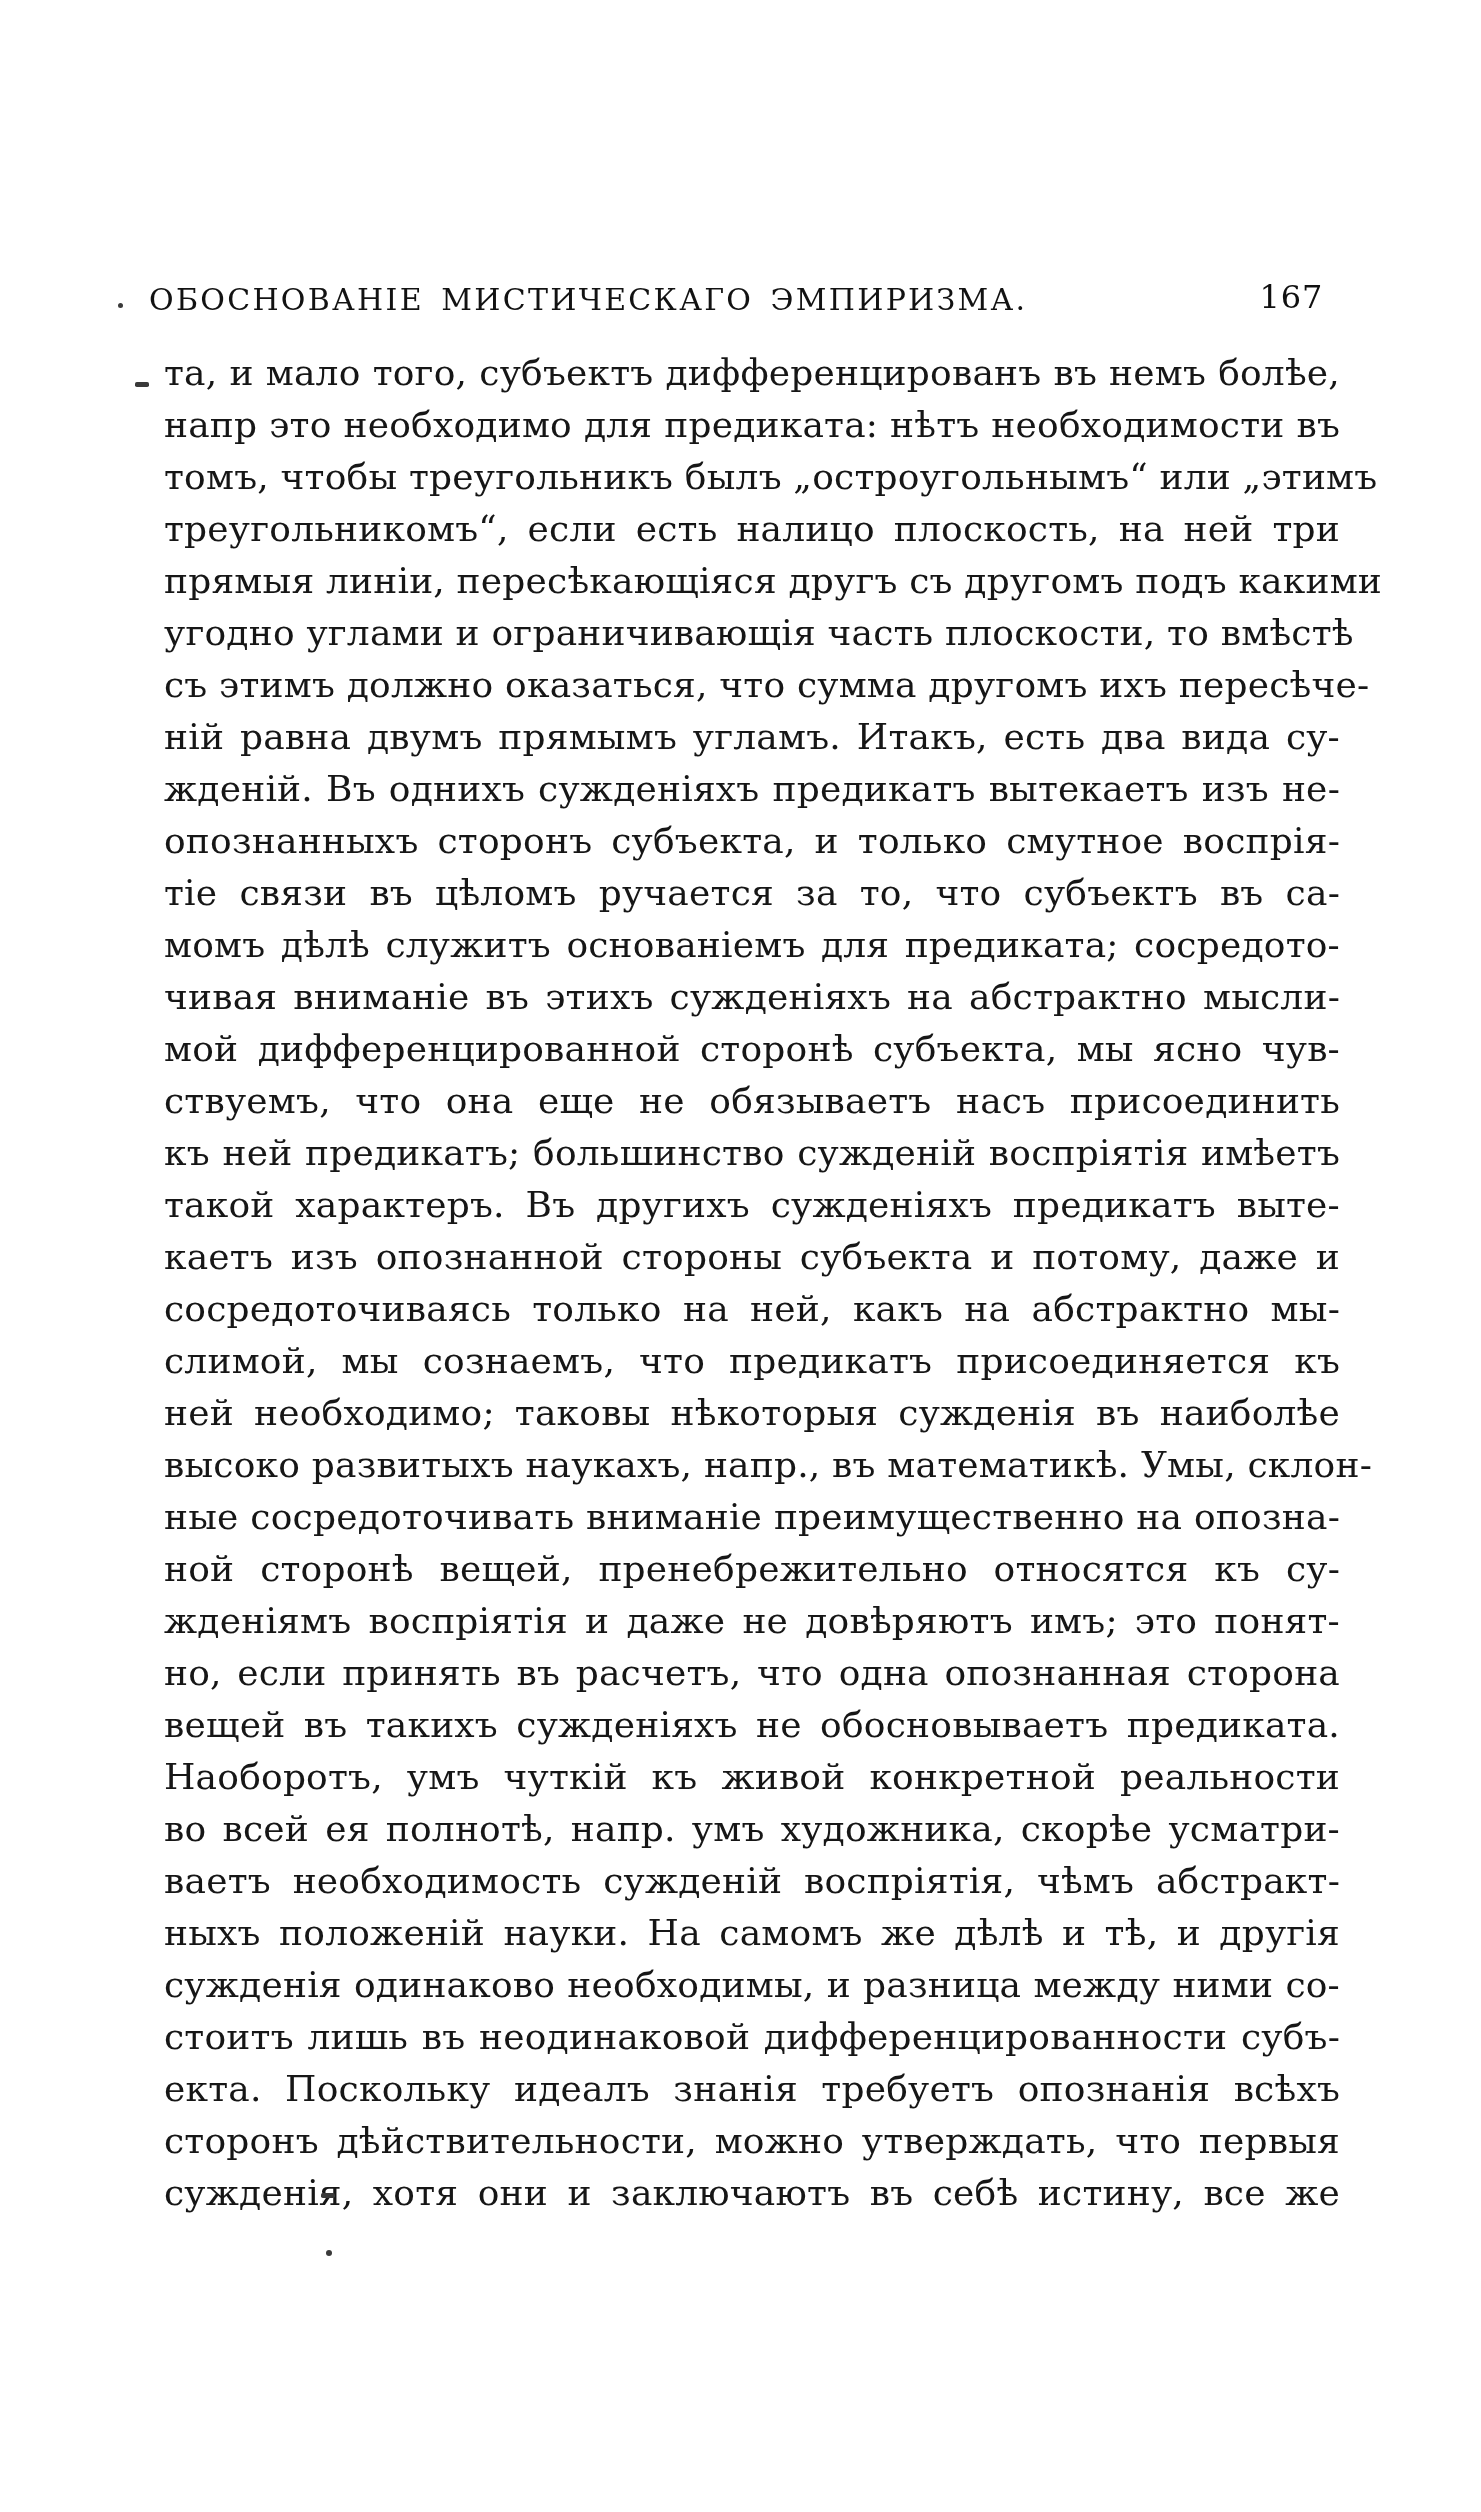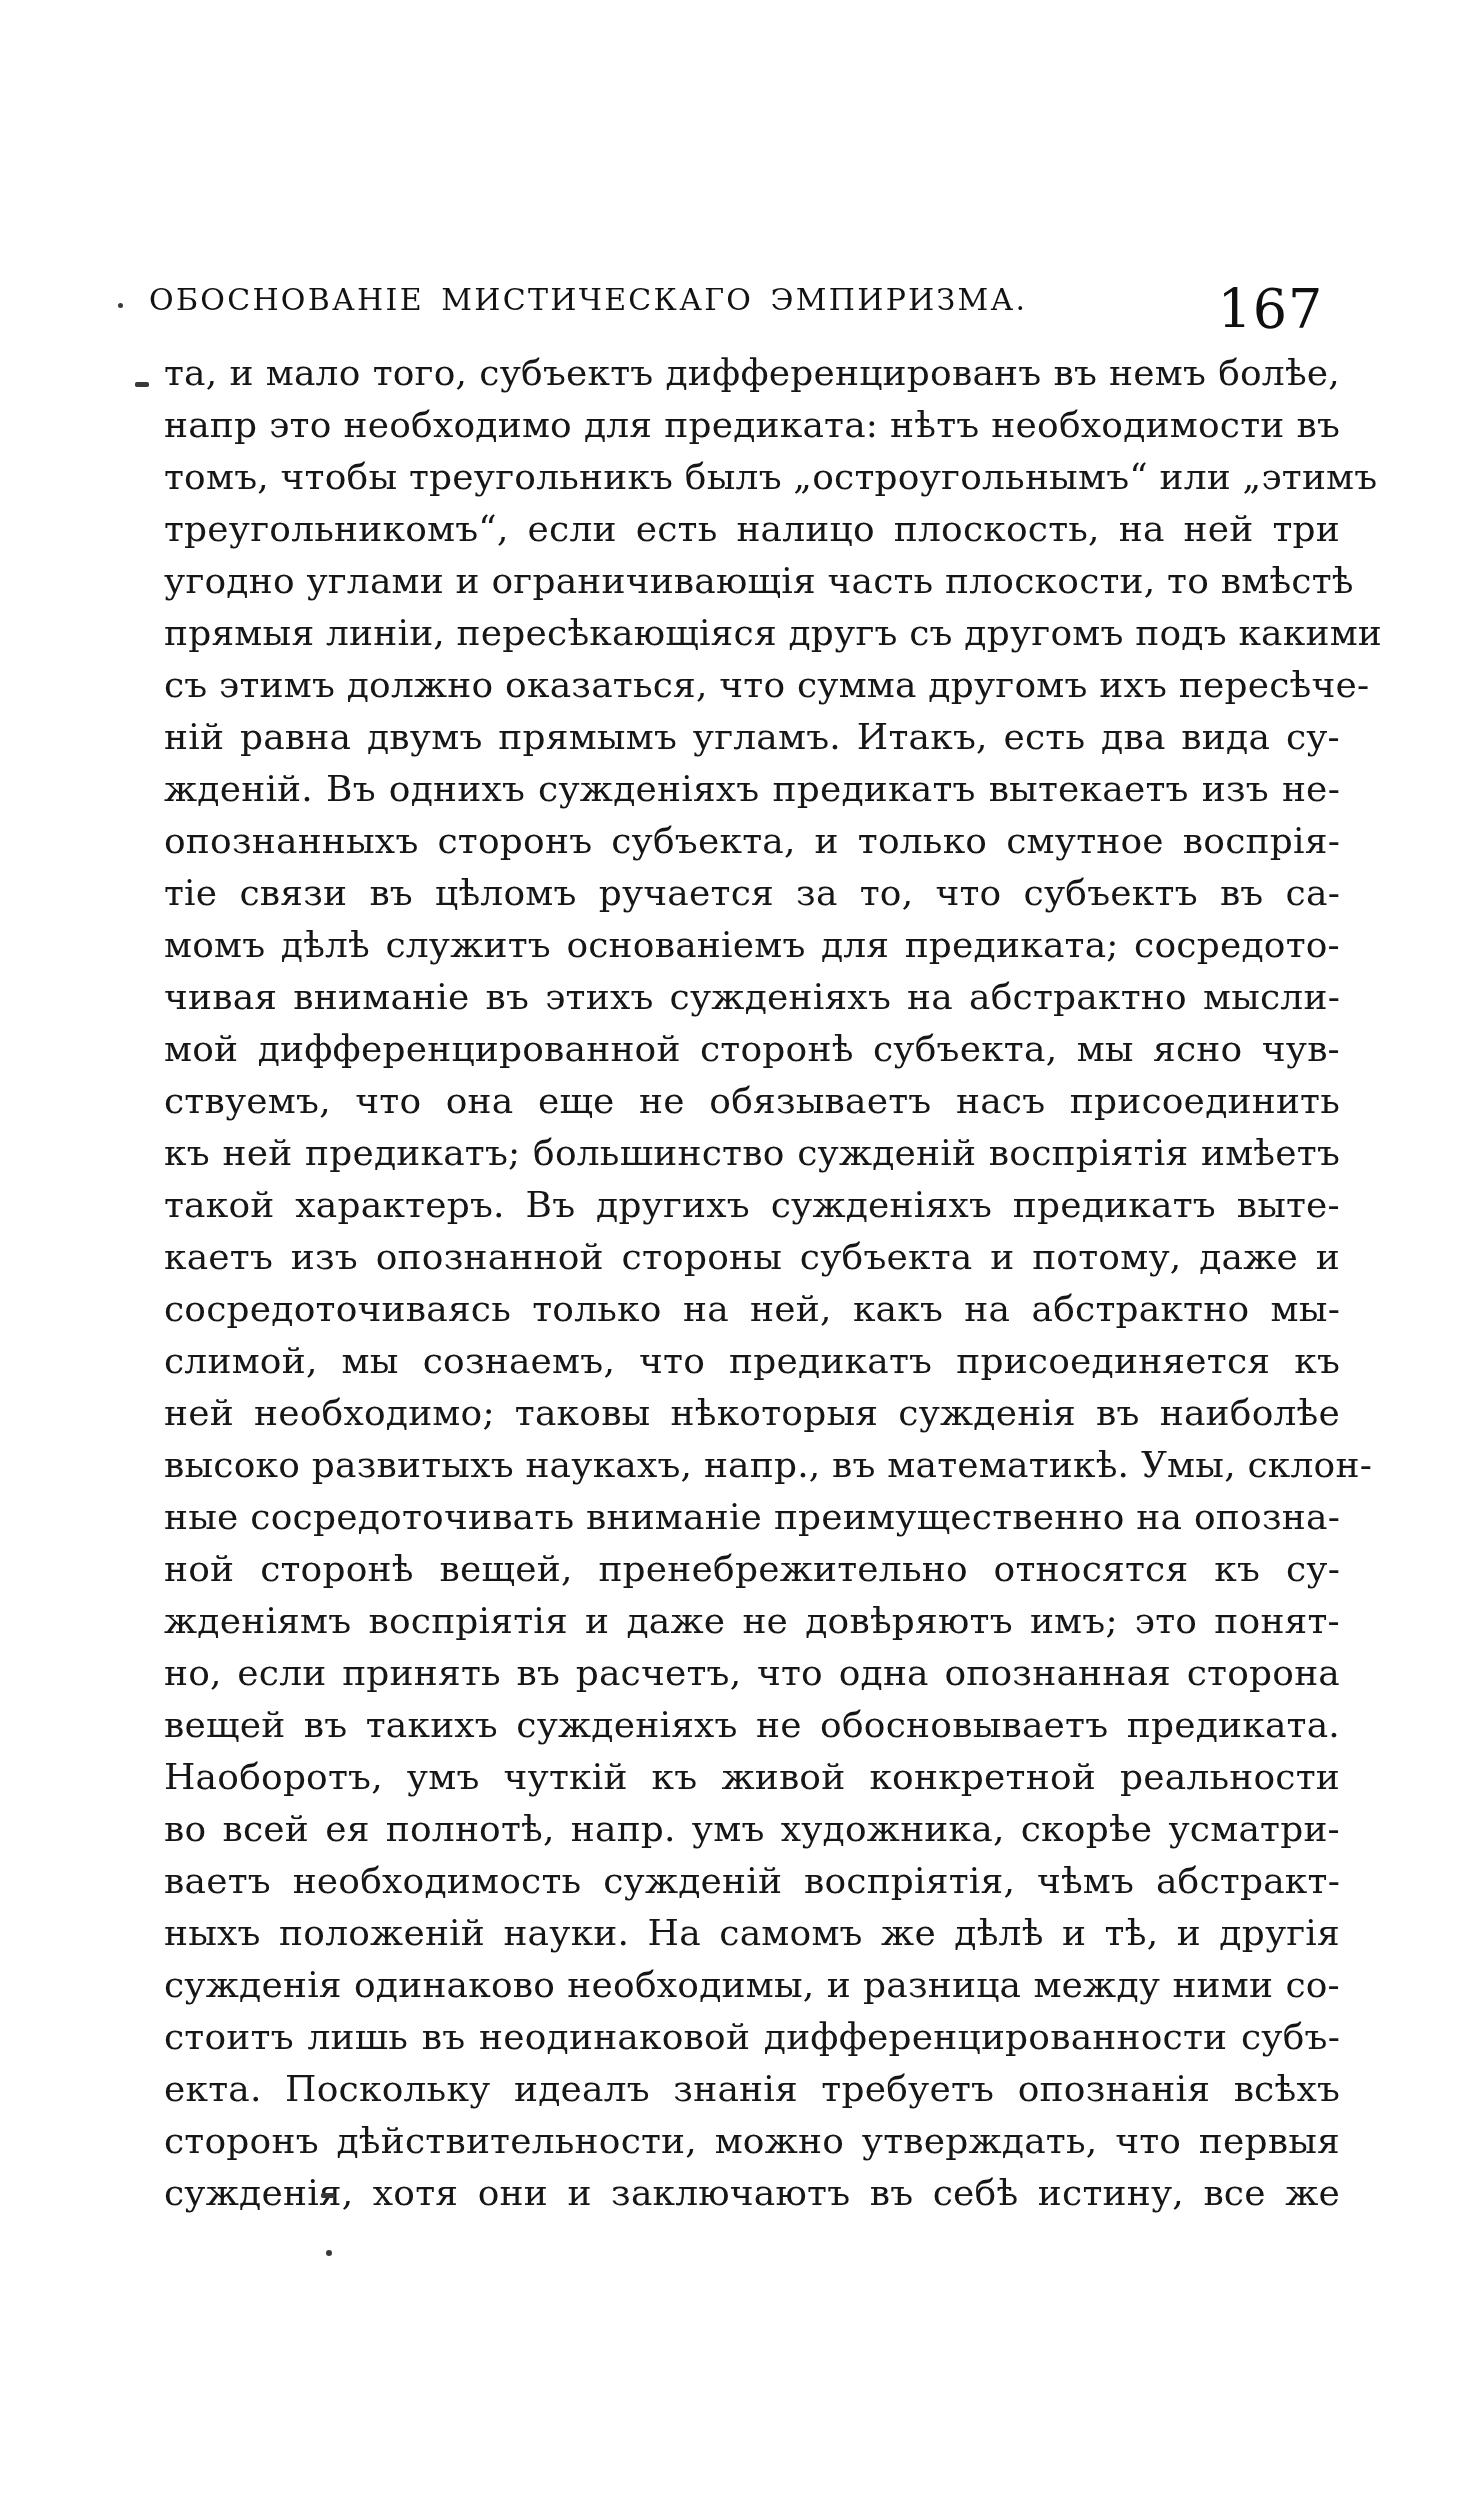--- a/index.html
+++ b/index.html
@@ -33,21 +33,21 @@
     font-size: 30px;
     letter-spacing: 2.3px;
     word-spacing: 5.4px;
     color: #121212;
     white-space: nowrap;
   }
   .page-number {
     position: absolute;
     right: 1.8px;
     top: 0;
-    font-size: 54px;
+    font-size: 32px;
     letter-spacing: 0.9px;
     color: #101010;
   }
   
   .text-block {
     position: absolute;
     left: 164px;
     top: 347px;
     width: 1176px;
   }
@@ -79,22 +79,22 @@
   <header class="page-header">
     <div class="running-title">ОБОСНОВАНІЕ МИСТИЧЕСКАГО ЭМПИРИЗМА.</div>
     <div class="page-number">167</div>
   </header>
 
   <main class="text-block">
       <div class="line">та, и мало того, субъектъ дифференцированъ въ немъ болѣе,</div>
       <div class="line">напр это необходимо для предиката: нѣтъ необходимости въ</div>
       <div class="line">томъ, чтобы треугольникъ былъ „остроугольнымъ“ или „этимъ</div>
       <div class="line">треугольникомъ“, если есть налицо плоскость, на ней три</div>
+      <div class="line">прямыя линіи, пересѣкающіяся другъ съ другомъ подъ какими</div>
       <div class="line">угодно углами и ограничивающія часть плоскости, то вмѣстѣ</div>
-      <div class="line">прямыя линіи, пересѣкающіяся другъ съ другомъ подъ какими</div>
       <div class="line">съ этимъ должно оказаться, что сумма другомъ ихъ пересѣче-</div>
       <div class="line">ній равна двумъ прямымъ угламъ. Итакъ, есть два вида су-</div>
       <div class="line">жденій. Въ однихъ сужденіяхъ предикатъ вытекаетъ изъ не-</div>
       <div class="line">опознанныхъ сторонъ субъекта, и только смутное воспрія-</div>
       <div class="line">тіе связи въ цѣломъ ручается за то, что субъектъ въ са-</div>
       <div class="line">момъ дѣлѣ служитъ основаніемъ для предиката; сосредото-</div>
       <div class="line">чивая вниманіе въ этихъ сужденіяхъ на абстрактно мысли-</div>
       <div class="line">мой дифференцированной сторонѣ субъекта, мы ясно чув-</div>
       <div class="line">ствуемъ, что она еще не обязываетъ насъ присоединить</div>
       <div class="line">къ ней предикатъ; большинство сужденій воспріятія имѣетъ</div>

